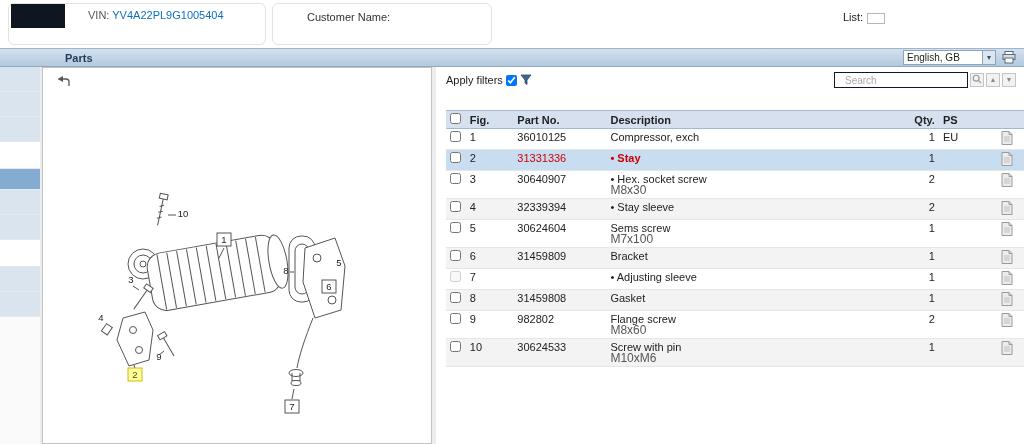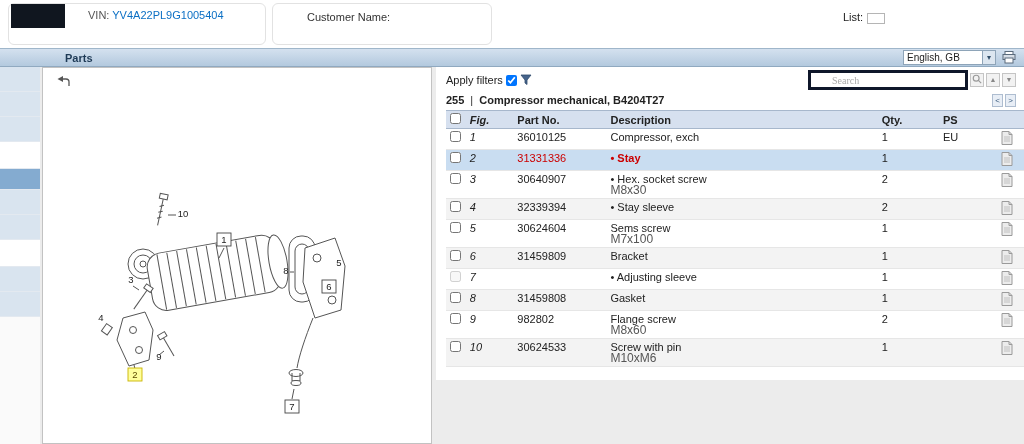--- a/index.html
+++ b/index.html
@@ -40,47 +40,47 @@
   .side-item.sel{background:#84abd0;height:20px;}
 
   
   .diagram-panel{position:absolute;left:42px;top:67px;width:388px;height:375px;background:#fff;border:1px solid #c2c2c2;}
   .back-btn{position:absolute;left:10px;top:8px;width:20px;height:15px;border:none;background:transparent;padding:0;cursor:pointer;}
   .diagram-svg{position:absolute;left:0;top:0;}
   .callout-label{font-size:9.5px;fill:#222;font-family:"Liberation Sans",sans-serif;}
   .callout-label.hl{fill:#5a4a00;}
 
   
-  .parts-panel{position:absolute;left:436px;top:67px;width:588px;height:313px;background:#fff;}
+  .parts-panel{position:absolute;left:436px;top:67px;width:588px;height:377px;background:#fff;}
   .filters-row{position:absolute;left:10px;top:4px;right:8px;height:18px;display:flex;align-items:center;}
   .filters-row input[type=checkbox]{width:11px;height:11px;margin:0 3px;}
   .search-cluster{margin-left:auto;display:flex;align-items:center;gap:2px;}
-  .search-input{width:112px;height:14px;border:3px solid #0f172a;font-size:10px;padding:0 21px;color:#444;
-    font-family:Liberation Serif, serif;}
+  .search-input{width:112px;height:14px;border:1px solid #0f172a;font-size:10px;padding:0 10px;color:#444;
+    font-family:Liberation Sans, sans-serif;}
   .search-input::placeholder{color:#a9a9a9;}
   .tiny-btn{width:14px;height:14px;border:1px solid #c5c5c5;background:#f2f2f2;font-size:7px;color:#888;
     padding:0;line-height:12px;cursor:pointer;}
   .section-row{position:absolute;left:10px;top:25px;right:8px;height:16px;display:flex;align-items:center;}
   .section-num{font-weight:bold;}
   .section-sep{margin:0 6px;color:#333;}
   .section-title{font-weight:bold;}
   .pager{margin-left:auto;display:flex;gap:2px;}
   .pager button{width:11px;height:13px;border:1px solid #aebdd0;background:#e8eef6;font-size:8px;color:#3a5a7c;
     padding:0;line-height:11px;cursor:pointer;}
 
   
   .parts-table{position:absolute;left:10px;top:43px;border-collapse:collapse;font-size:11px;table-layout:fixed;}
   .parts-table th{background:#d6e0ef;border-top:1px solid #a7b7cc;border-bottom:1px solid #a7b7cc;
     font-weight:bold;text-align:left;padding:2px 4px;height:13px;color:#222;}
   .parts-table td{padding:2px 4px;border-bottom:1px solid #e6e6e6;vertical-align:top;}
   .parts-table .c-check{width:20px;text-align:center;padding:2px 0;}
-  .parts-table .c0{width:40px;font-style:italic;}
+  .parts-table .c0{width:40px;}
   .parts-table .c1{width:86px;}
   .parts-table .c2{width:268px;}
-  .parts-table .c3{width:54px;text-align:left;}
+  .parts-table .c3{width:54px;text-align:right;}
   .parts-table .c4{width:44px;}
   .parts-table .c-icon{width:26px;text-align:center;}
   .parts-table input[type=checkbox]{width:11px;height:11px;margin:0;}
   tr.alt{background:#f3f3f3;}
   tr.sel{background:#c9ddf1;}
   tr.sel td.c1{color:#cc0000;}
   tr.sel td.c2{color:#cc0000;font-weight:bold;}
   .sub{color:#555;font-size:12px;line-height:11px;}
 </style>
 </head>
@@ -241,29 +241,20 @@
         <svg width="10" height="10" viewBox="0 0 12 12">
           <circle cx="5" cy="5" r="3.5" fill="none" stroke="#999" stroke-width="1.4"></circle>
           <line x1="8" y1="8" x2="11" y2="11" stroke="#999" stroke-width="1.4"></line>
         </svg>
       </button>
       <button class="tiny-btn"><span>▲</span></button>
       <button class="tiny-btn"><span>▼</span></button>
     </div>
   </div>
 
-  <div class="section-row">
-    <span class="section-num">255</span>
-    <span class="section-sep">|</span>
-    <span class="section-title">Compressor mechanical, B4204T27</span>
-    <span class="pager">
-      <button>&lt;</button>
-      <button>&gt;</button>
-    </span>
-  </div>
 
   <table class="parts-table">
     <thead>
       <tr>
           <th class="c-check"><input type="checkbox" style=""></th>
           <th class="c0">Fig.</th>
           <th class="c1">Part No.</th>
           <th class="c2">Description</th>
           <th class="c3">Qty.</th>
           <th class="c4">PS</th>

